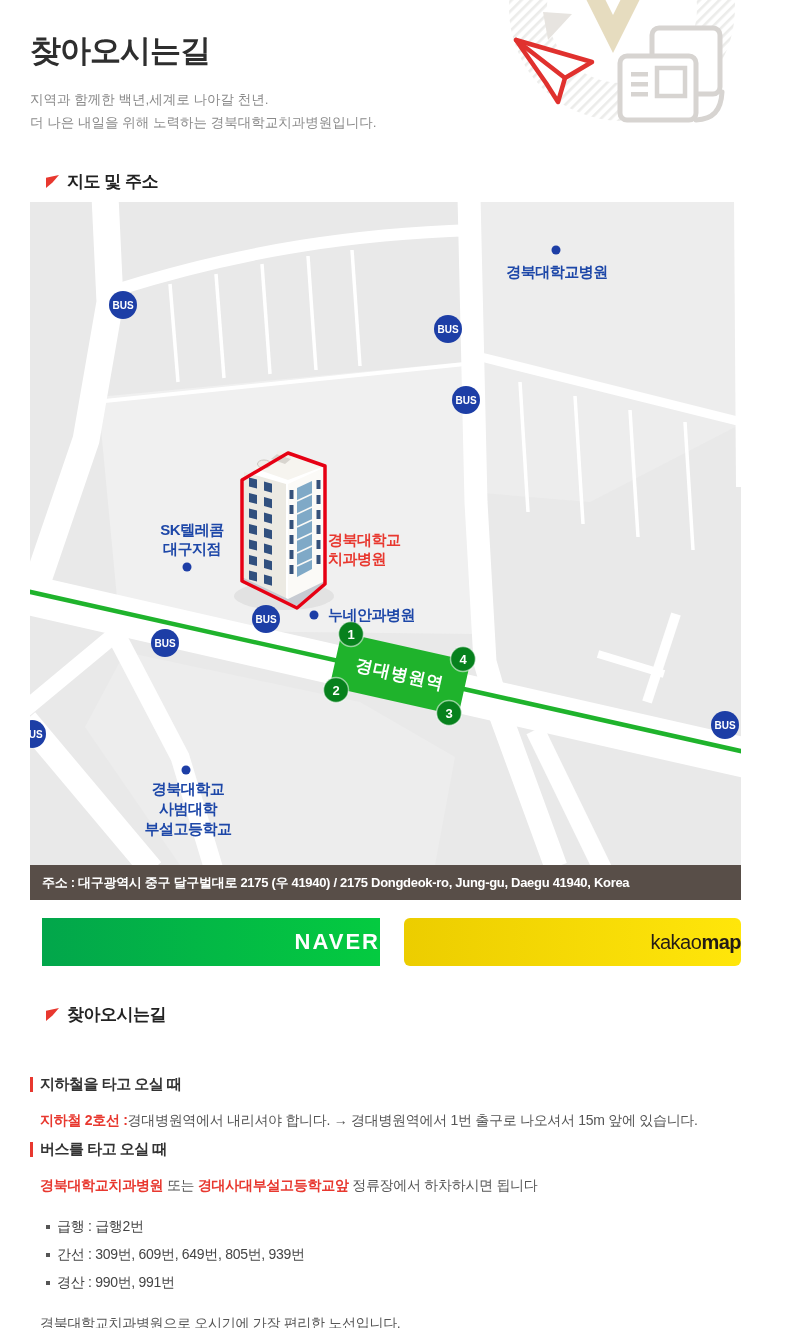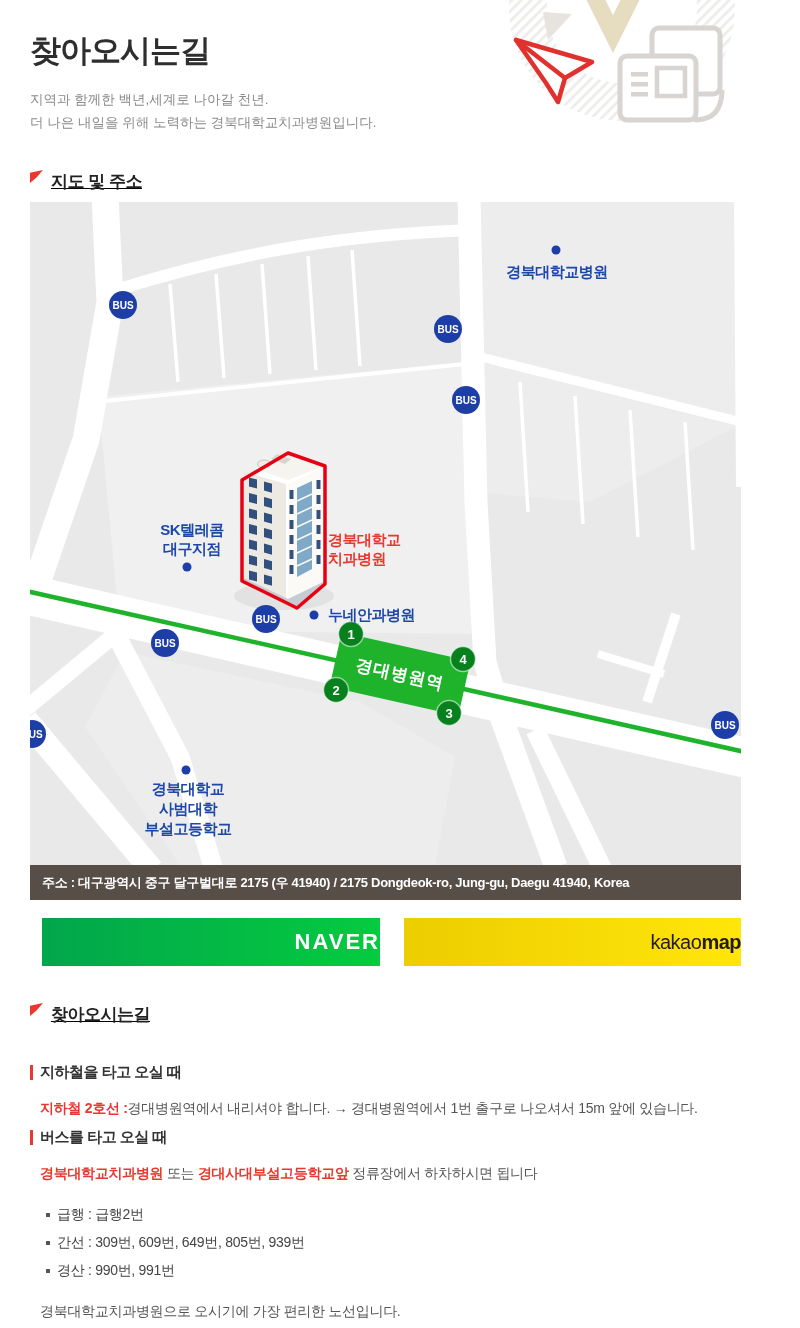--- a/index.html
+++ b/index.html
@@ -17,21 +17,21 @@
   .page-title{
     position:absolute;left:30px;top:30px;margin:0;
     font-size:31px;font-weight:800;color:#2e2e2e;letter-spacing:-1px;
   }
   .page-sub{
     position:absolute;left:30px;top:88px;margin:0;
     font-size:13.5px;color:#8a8a8a;line-height:23px;
   }
 
   
-  .sec-head{display:flex;align-items:flex-start;margin:0 0 9px 0;text-decoration:underline;}
+  .sec-head{display:flex;align-items:center;margin:0 0 9px 16px;}
   .flag{
     width:13px;height:13px;margin-right:8px;background:#e8382f;
     clip-path:polygon(0 100%,0 22%,100% 0,50% 58%);
     flex:0 0 13px;
   }
   .sec-head .t{font-size:17px;font-weight:700;color:#222;letter-spacing:-0.5px;}
 
   
   .map-wrap{width:711px;margin-top:7px;}
   .map-canvas{display:block;}
@@ -42,35 +42,35 @@
   }
 
   
   .btn-row{display:flex;gap:12px;margin-top:18px;width:711px;}
   .map-btn{
     height:48px;display:flex;align-items:center;justify-content:flex-end;
     cursor:pointer;user-select:none;margin-left:12px;
   }
   .btn-naver{width:350px;background:linear-gradient(90deg,#02a64b,#04cb40);}
   .btn-naver .lbl{color:#fff;font-size:22px;font-weight:800;letter-spacing:2px;}
-  .btn-kakao{width:349px;background:linear-gradient(90deg,#eccd00,#ffe60a);}
+  .btn-kakao{width:349px;background:linear-gradient(90deg,#eccd00,#ffe60a);border-radius:6px;}
   .btn-kakao .lbl{color:#221b16;font-size:20px;font-weight:400;letter-spacing:-0.5px;}
   .btn-kakao .lbl b{font-weight:800;}
 
   
   .dir{margin-top:37px;}
   .sub-head{display:flex;align-items:center;margin:0 0 0 0;}
   .redbar{width:3px;height:15px;background:#e8382f;margin-right:7px;flex:0 0 3px;}
   .sub-head .t{font-size:15px;font-weight:700;color:#333;letter-spacing:-0.5px;}
   .para{font-size:14px;color:#555;line-height:20px;letter-spacing:-0.3px;margin:10px;}
   .red{color:#e8382f;font-weight:700;}
   .routes{list-style:none;margin:16px;padding:0;}
   .routes li{display:flex;align-items:center;font-size:14px;color:#444;height:28px;letter-spacing:-0.3px;}
   .sq{width:4px;height:4px;background:#555;margin-right:7px;flex:0 0 4px;}
-  .mt16{margin-top:16px;} .mt26{} .mt36{margin-top:37px;text-align:right;}
+  .mt16{margin-top:16px;} .mt26{} .mt36{margin-top:49px;text-align:right;}
   .mt20{margin-top:18px;} .mt12{margin-top:12px;}
 
   
   text{font-family:"Liberation Sans","DejaVu Sans",sans-serif;}
   .t-blue{fill:#1d47a8;font-size:15px;font-weight:700;letter-spacing:-0.5px;}
   .t-red{fill:#e8382f;font-size:15px;font-weight:700;letter-spacing:-0.5px;}
   .t-bus{fill:#fff;font-size:10px;font-weight:700;}
   .t-exit{fill:#fff;font-size:13px;font-weight:700;}
   .t-station{fill:#fff;font-size:17px;font-weight:700;letter-spacing:1px;}
 </style>

